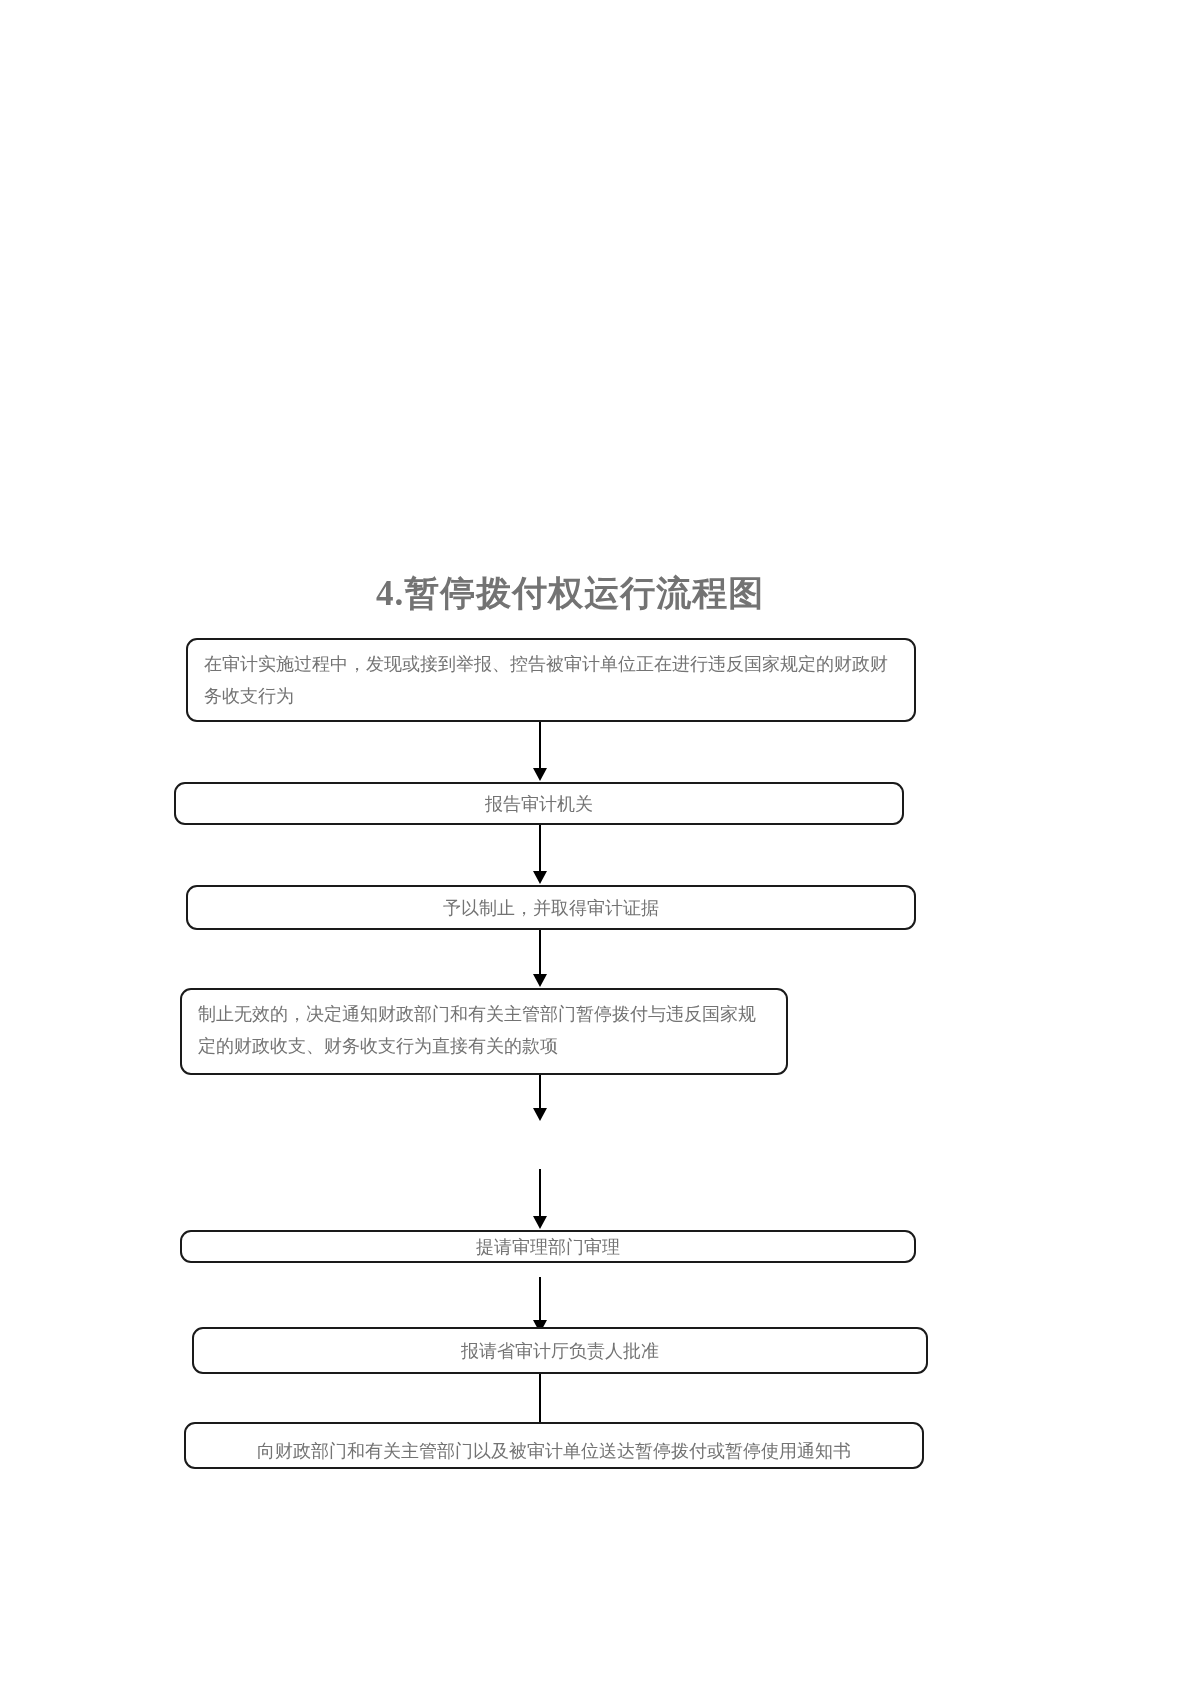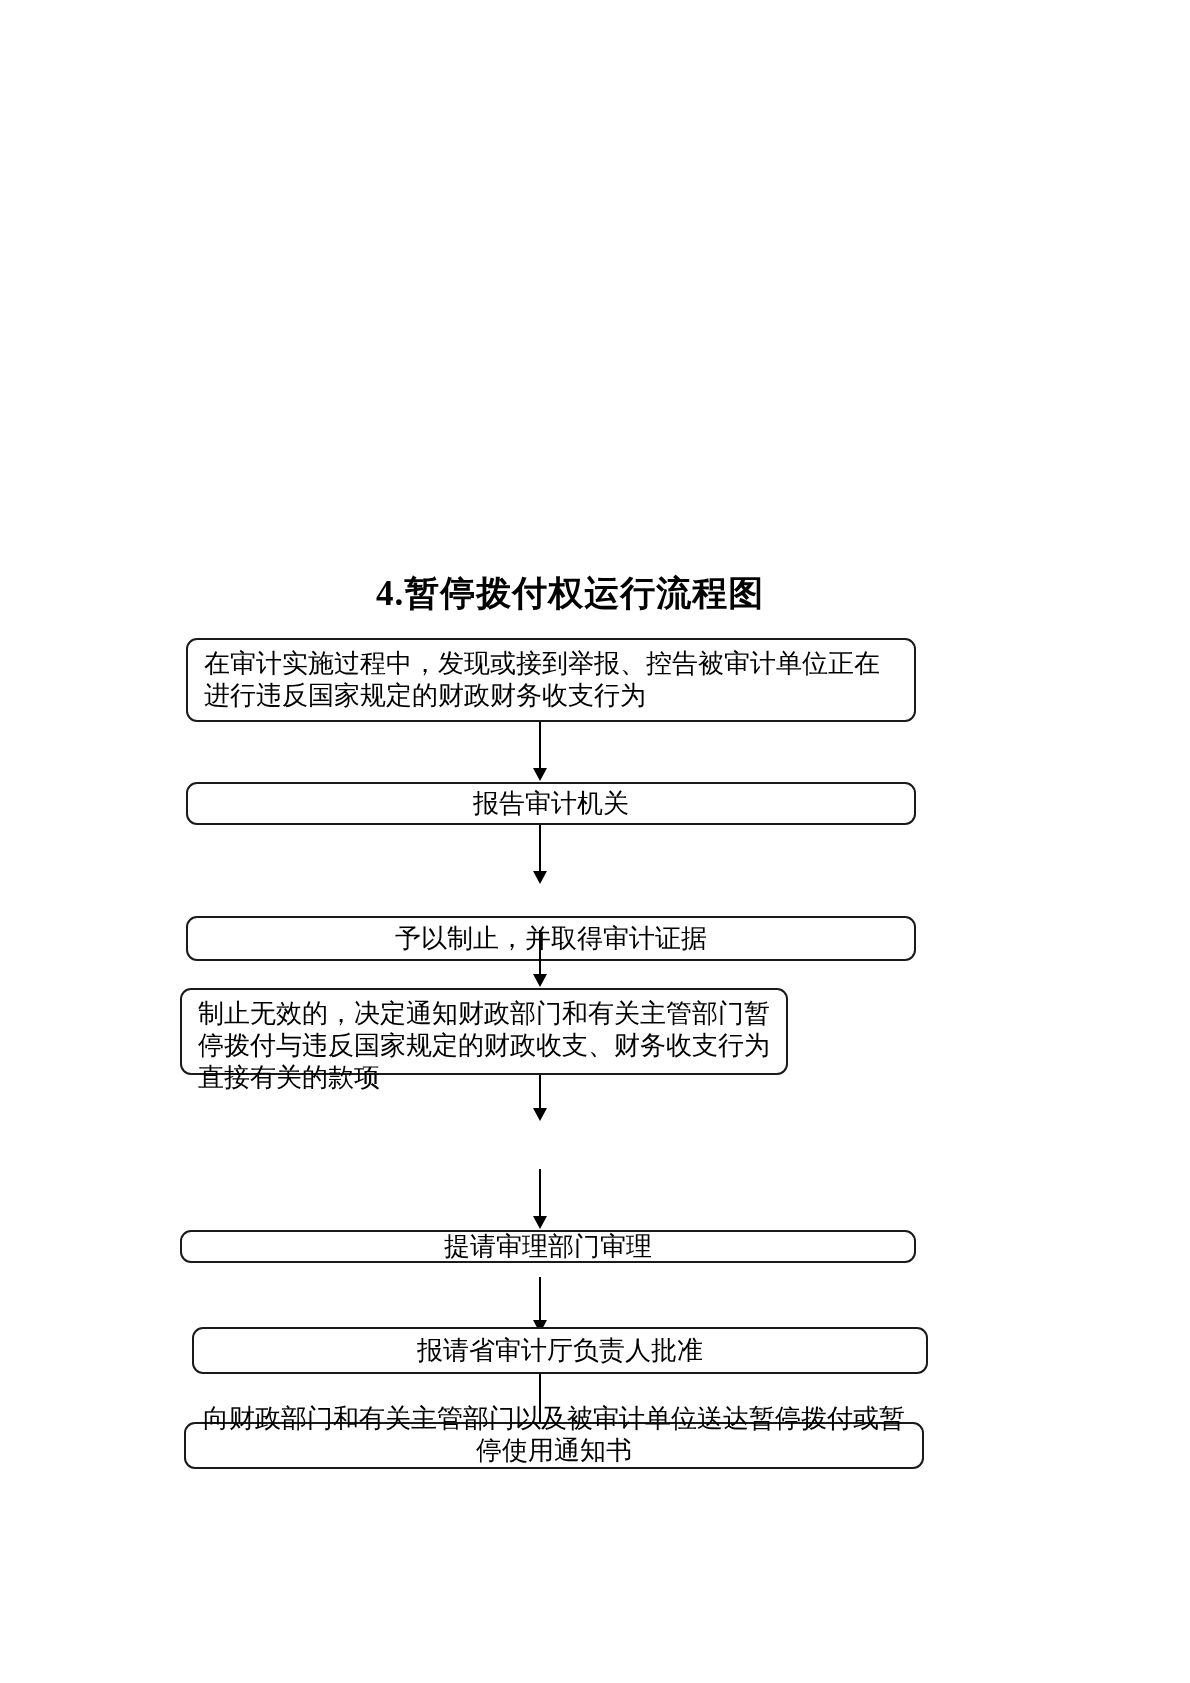--- a/index.html
+++ b/index.html
@@ -6,59 +6,59 @@
     margin: 0;
     padding: 0;
     background: #ffffff;
   }
   .page {
     position: relative;
     width: 1190px;
     height: 1683px;
     background: #ffffff;
     font-family: "Liberation Serif", "DejaVu Serif", serif;
-    color: #000000;
+    color: #737373;
     overflow: hidden;
   }
   .title {
     position: absolute;
     left: 0;
     width: 1140px;
     top: 570px;
     margin: 0;
     text-align: center;
     font-size: 35px;
     font-weight: bold;
     letter-spacing: 1px;
   }
   .box {
     position: absolute;
     box-sizing: border-box;
     border: 2px solid #1a1a1a;
     border-radius: 11px;
     background: #ffffff;
-    font-size: 26px;
+    font-size: 18px;
     line-height: 32px;
     display: flex;
     align-items: center;
   }
   .box.multiline {
     align-items: flex-start;
     padding: 8px 16px 6px 16px;
     text-align: left;
   }
   .box.centered {
     justify-content: center;
     text-align: center;
     padding: 0 14px;
   }
   
   .b1 { left: 186px; top: 638px;  width: 730px; height: 84px; }
-  .b2 { left: 186px; top: 782px;  width: 730px; height: 43px; }
-  .b3 { left: 186px; top: 885px;  width: 730px; height: 45px; margin-top: 31px; }
+  .b2 { left: 174px; top: 782px;  width: 730px; height: 43px; }
+  .b3 { left: 186px; top: 885px;  width: 730px; height: 45px; }
   .b4 { left: 180px; top: 988px;  width: 608px; height: 87px; }
   .b5 { left: 190px; top: 1122px; width: 740px; height: 47px; }
   .b6 { left: 180px; top: 1230px; width: 736px; height: 33px; }
   .b7 { left: 180px; top: 1327px; width: 736px; height: 47px; margin-left: 12px; }
   .b8 { left: 184px; top: 1422px; width: 740px; height: 47px; align-items: flex-end; }
   
   .arrow {
     position: absolute;
     left: 533px;
     width: 14px;

